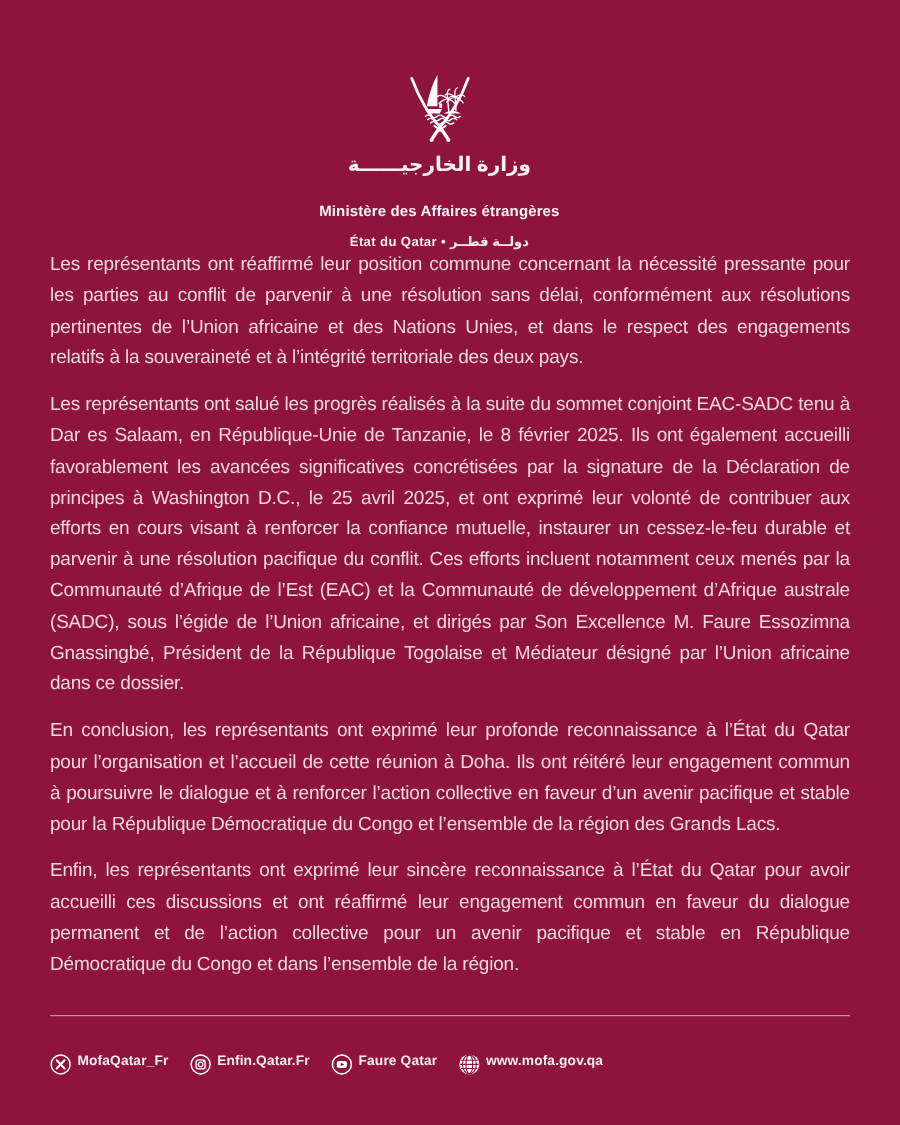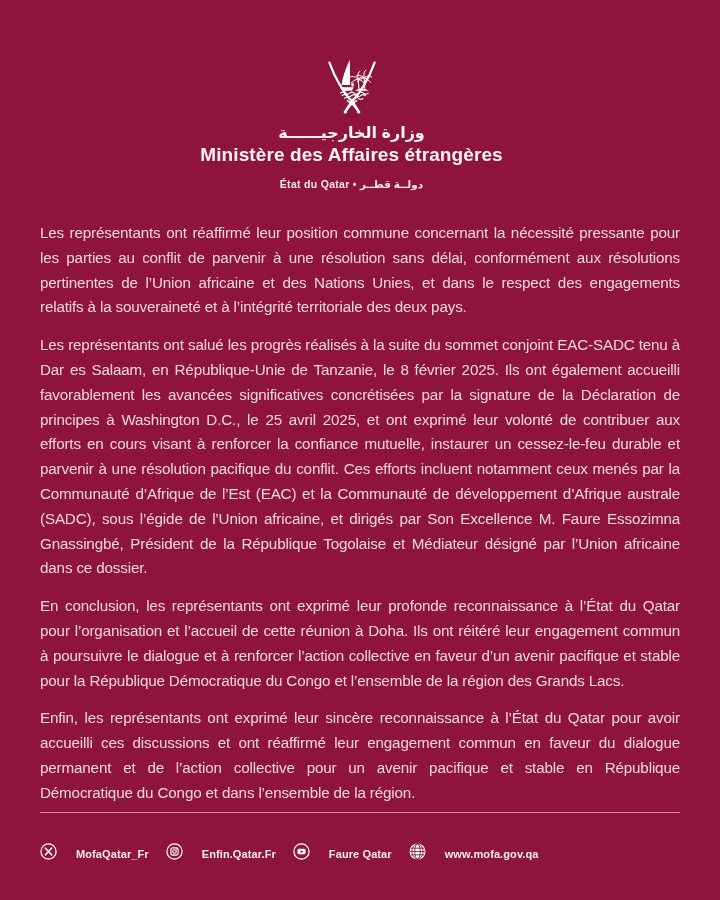--- a/index.html
+++ b/index.html
@@ -23,34 +23,34 @@
   }
   .emblem{width:58px;height:66px;display:block;}
   .arabic-title{
     margin-top:4px;
     font-size:16px;font-weight:bold;
     color:#FAF2F4;
     direction:rtl;
     line-height:1.15;
   }
   .ministry-title{
-    margin-top:2px;
-    font-size:19px;font-weight:bold;
+    margin-top:20px;
+    font-size:12px;font-weight:bold;
     color:#FAF2F4;
     letter-spacing:.1px;
   }
   .state-line{
     margin-top:12px;
     font-size:10.5px;font-weight:bold;
     color:#F6E8ED;
     letter-spacing:.3px;
   }
   
   .content{
-    position:absolute;left:40px;right:40px;top:200px;margin-top:21px;
+    position:absolute;left:40px;right:40px;top:200px;
   }
   .content p{
     margin:0 0 13px 0;
     font-size:15.2px;
     line-height:24.8px;
     letter-spacing:-0.15px;
     text-align:justify;
     color:#EFD6DD;
   }
   
@@ -59,21 +59,21 @@
     height:1px;background:#D9A4B6;opacity:.85;
   }
   .footer{
     position:absolute;left:40px;right:40px;top:843px;
     display:flex;justify-content:space-between;align-items:center;
   }
   .dept{
     font-size:13.5px;color:#F3DFE5;letter-spacing:.2px;
   }
   .socials{display:flex;align-items:center;gap:17px;}
-  .social{display:flex;align-items:flex-end;gap:19px;cursor:pointer;}
+  .social{display:flex;align-items:flex-start;gap:5px;cursor:pointer;}
   .social .handle{font-size:11px;font-weight:bold;color:#F7ECF0;letter-spacing:.1px;}
   .sicon{width:17px;height:17px;display:block;}
 </style>
 </head>
 <body>
 
 <div class="page">
 
   <div class="header">
 

